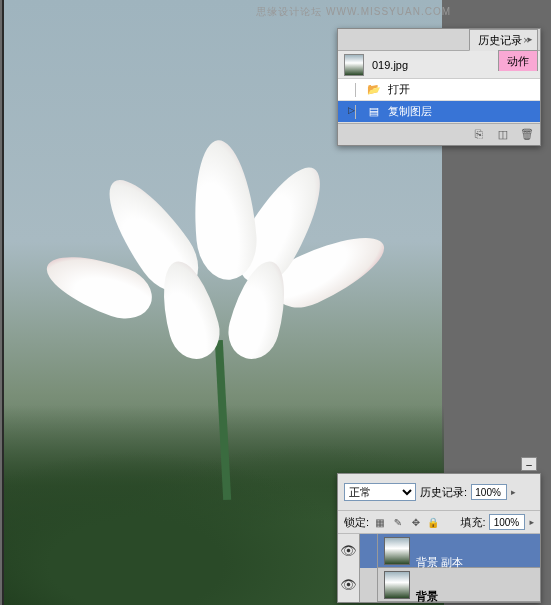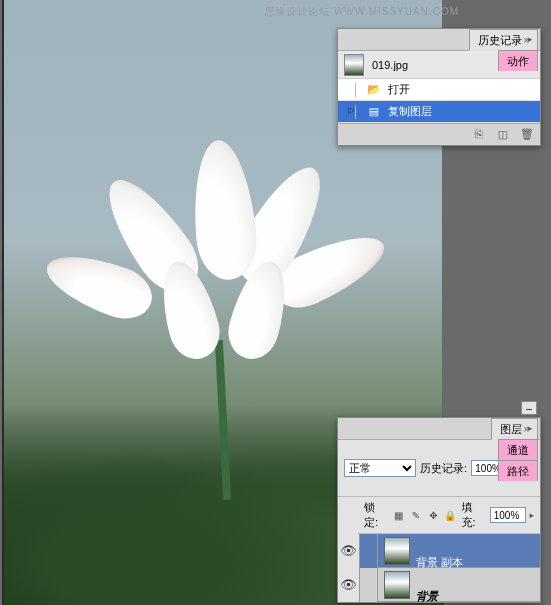--- a/index.html
+++ b/index.html
@@ -45,21 +45,21 @@
     .leaves {
       position:absolute;
       left:0; bottom:0;
       width:440px; height:200px;
       background:radial-gradient(ellipse at 30% 80%, #2a4a28 20%, transparent 50%),
                  radial-gradient(ellipse at 70% 90%, #335530 25%, transparent 55%),
                  linear-gradient(180deg, transparent 0%, #2d4a2a 40%, #1a3518 100%);
     }
     .watermark {
       position:absolute;
-      top:5px; right:92px;
+      top:5px; right:100px;
       color:#999;
       font-size:10px;
       letter-spacing:1px;
       text-align:right;
     }
 
     
     .panel {
       position:absolute;
       background:#e3e3e3;
@@ -144,21 +144,21 @@
       border-top:1px solid #aaa;
       padding:0 6px;
       gap:10px;
     }
     .ftr-icon { width:14px; height:14px; cursor:pointer; display:flex; align-items:center; justify-content:center; color:#555; font-size:11px; }
 
     
     .layer-options {
       display:flex;
       align-items:center;
-      padding:19px 6px;
+      padding:9px 6px;
       gap:4px;
       background:#e3e3e3;
       border-bottom:1px solid #bbb;
       font-size:11px;
     }
     .blend-select {
       width:72px;
       height:18px;
       font-size:11px;
       border:1px solid #7a98b8;
@@ -173,21 +173,20 @@
       padding-right:2px;
     }
     .lock-row {
       display:flex;
       align-items:center;
       padding:3px 6px;
       gap:4px;
       background:#e3e3e3;
       border-bottom:1px solid #bbb;
       font-size:11px;
-      margin-left:20px;
     }
     .lock-icon { width:14px; height:14px; display:flex; align-items:center; justify-content:center; color:#555; font-size:10px; }
     .layer-list { background:#cfcfcf; }
     .layer-row {
       display:flex;
       align-items:center;
       height:34px;
       border-bottom:1px solid #999;
       cursor:pointer;
     }
@@ -201,21 +200,21 @@
     .eye-icon { font-size:13px; color:#333; }
     .link-col { width:18px; height:34px; border-right:1px solid #999; background:#d0d0d0; }
     .layer-row.selected .link-col { background:#5a7db8; }
     .layer-thumb {
       width:26px; height:28px;
       border:1px solid #666;
       margin:0 6px;
       background:linear-gradient(180deg,#9fb4be 0%,#fff 40%,#2d4a2a 100%);
     }
     .layer-name { font-size:11px;margin-top:24px; }
-    .layer-name.bold { font-weight:bold; font-style:italic; }
+    .layer-name.bold { font-weight:bold; }
     .minimize-btn {
       position:absolute;
       right:3px; top:-17px;
       width:16px; height:14px;
       background:#e3e3e3;
       border:1px solid #888;
       font-size:10px;
       display:flex; align-items:center; justify-content:center;
       cursor:pointer;
     }
@@ -267,32 +266,20 @@
   </div>
   <div class="panel-footer">
     <span class="ftr-icon">⎘</span>
     <span class="ftr-icon">◫</span>
     <span class="ftr-icon">🗑</span>
   </div>
 </div>
 
 <div class="panel layers-panel">
   <div class="minimize-btn">–</div>
-  <div class="panel-header">
-    <div class="tab active">
-      <span>图层</span><span class="close-x">×</span>
-    </div>
-    <div class="tab">
-      <span>通道</span>
-    </div>
-    <div class="tab">
-      <span>路径</span>
-    </div>
-    <div class="menu-btn"></div>
-  </div>
   <div class="layer-options">
     <select class="blend-select">
       <option>正常</option>
     </select>
     <span>历史记录:</span>
     <input class="pct-input" value="100%" style="">
     <span style="font-size:9px;color:#555;">▸</span>
   </div>
   <div class="lock-row">
     <span>锁定:</span>

